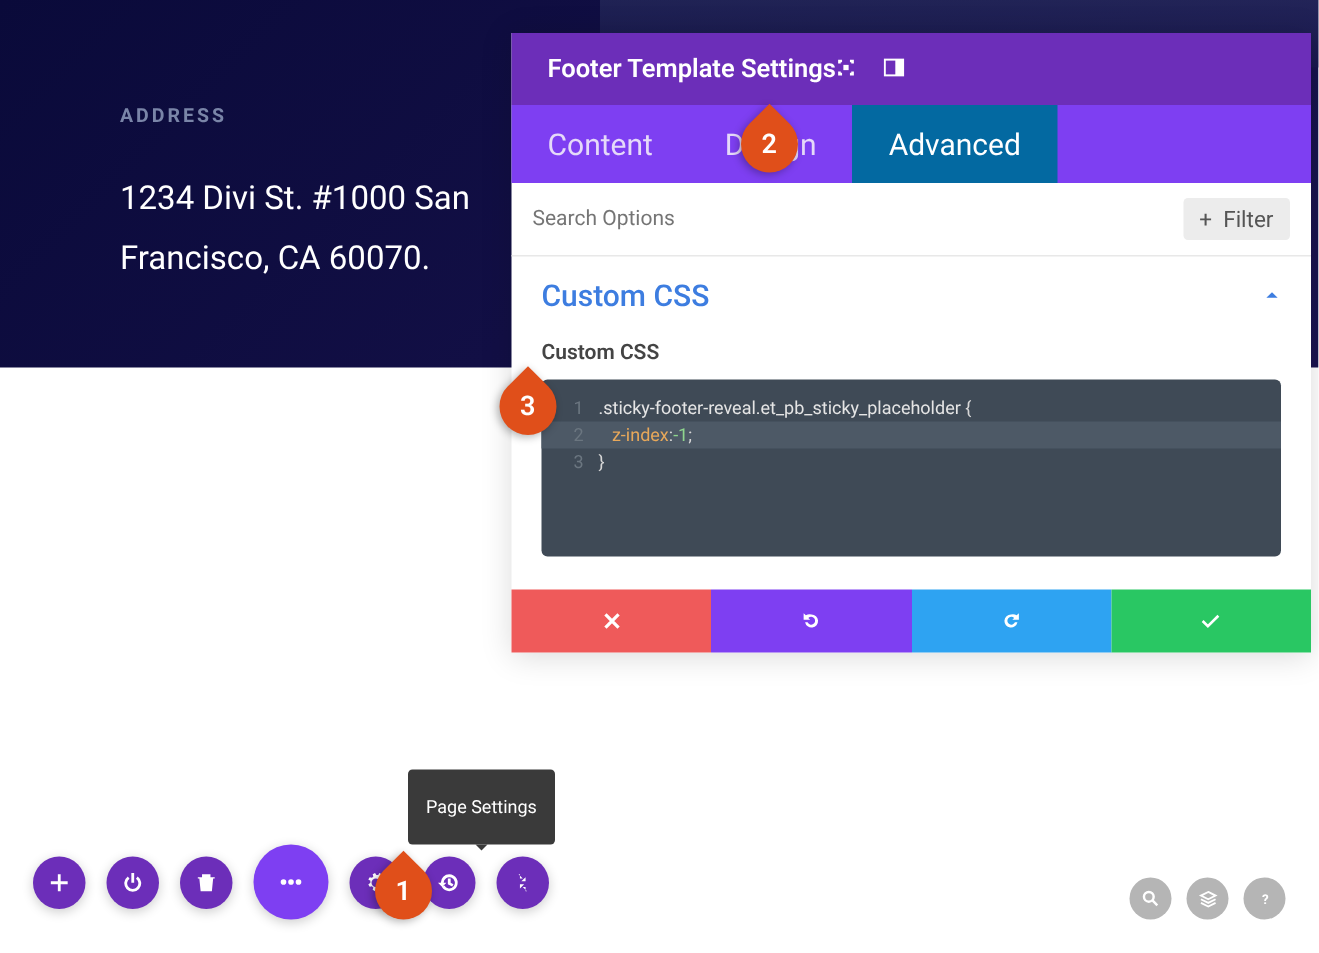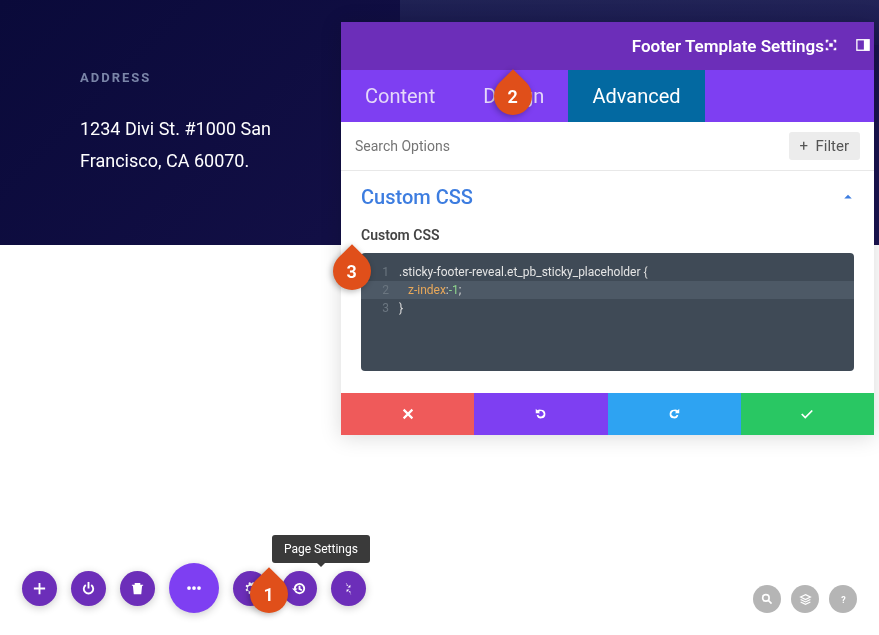--- a/index.html
+++ b/index.html
@@ -1,23 +1,23 @@
 <!DOCTYPE html>
 <html><head>
 <meta charset="utf-8">
 <style>
 *{margin:0;padding:0;box-sizing:border-box;font-family:-apple-system,BlinkMacSystemFont,"Segoe UI",Roboto,sans-serif}
 body{width:879px;height:635px;background:#fff;position:relative;overflow:hidden}
 .dark-band{position:absolute;top:0;left:0;width:100%;height:245px;background:linear-gradient(135deg,#0a0a3a 0%,#1a1450 100%);z-index:1}
 .address-block{position:absolute;top:70px;left:80px;z-index:2}
 .addr-label{color:#7a85a8;font-size:13px;font-weight:700;letter-spacing:2px;margin-bottom:28px}
-.addr-text{color:#fff;font-size:18px;line-height:1.8;font-weight:400}
+.addr-text{color:#fff;font-size:22px;line-height:1.8;font-weight:400}
 .hero-trace{position:absolute;top:0;left:400px;width:480px;height:45px;background:linear-gradient(180deg,#2a3060 0%,#1a1a50 100%);opacity:.6;z-index:2}
 .panel{position:absolute;top:22px;left:341px;width:533px;background:#fff;z-index:10;box-shadow:0 2px 20px rgba(0,0,0,.15)}
-.panel-head{background:#6c2eb9;padding:14px 4px;display:flex;align-items:center;justify-content:flex-end}
+.panel-head{background:#6c2eb9;padding:14px 24px;display:flex;align-items:center;justify-content:flex-start}
 .panel-title{color:#fff;font-size:17px;font-weight:600}
 .panel-icons{display:flex;gap:18px}
 .panel-icons svg{fill:#fff;width:14px;height:14px;cursor:pointer}
 .tabs{background:#7e3ff2;display:flex}
 .tab{padding:14px 24px;color:#e5d9f9;font-size:20px;cursor:pointer}
 .tab.active{background:#0369a1;color:#fff}
 .search-row{display:flex;align-items:center;padding:10px 14px;border-bottom:1px solid #e8e8e8}
 .search-inp{flex:1;border:none;outline:none;font-size:14px;color:#999;background:transparent}
 .filter-btn{background:#ececec;border:none;padding:5px 11px;font-size:15px;color:#555;border-radius:3px;cursor:pointer}
 .section{padding:14px 20px}
@@ -44,21 +44,21 @@
 .b-save{background:#29c763}
 .bottom-bar{position:absolute;bottom:0;left:0;width:100%;height:80px;z-index:5}
 .bb-left{position:absolute;left:22px;bottom:22px;display:flex;align-items:center;gap:14px}
 .rbtn{width:35px;height:35px;border-radius:50%;background:#6c2eb9;display:flex;align-items:center;justify-content:center;cursor:pointer;box-shadow:0 2px 8px rgba(0,0,0,.2)}
 .rbtn svg{width:15px;height:15px;fill:#fff}
 .rbtn.big{width:50px;height:50px;background:#7e3ff2}
 .rbtn.big svg{width:20px;height:20px}
 .bb-right{position:absolute;right:22px;bottom:22px;display:flex;gap:10px}
 .sbtn{width:28px;height:28px;border-radius:50%;background:#b5b5b5;display:flex;align-items:center;justify-content:center;cursor:pointer}
 .sbtn svg{width:13px;height:13px;fill:#fff}
-.tooltip{position:absolute;bottom:72px;left:272px;background:#3a3a3a;color:#fff;padding:7px 12px;font-size:12px;border-radius:3px;white-space:nowrap}
+.tooltip{position:absolute;bottom:72px;left:272px;background:#3a3a3a;color:#fff;padding:18px 12px;font-size:12px;border-radius:3px;white-space:nowrap}
 .tooltip:after{content:"";position:absolute;top:100%;left:50%;margin-left:-4px;border:4px solid transparent;border-top-color:#3a3a3a}
 .marker{position:absolute;z-index:50;display:flex;align-items:center}
 .marker-shape{width:38px;height:38px;background:#e04f1a;border-radius:50% 50% 50% 0;transform:rotate(-45deg);display:flex;align-items:center;justify-content:center;box-shadow:0 2px 6px rgba(0,0,0,.3)}
 .marker-num{transform:rotate(45deg);color:#fff;font-size:18px;font-weight:600}
 .m1{bottom:22px;left:250px}
 .m1 .marker-shape{border-radius:0 50% 50% 50%;transform:rotate(45deg)}
 .m1 .marker-num{transform:rotate(-45deg)}
 .m2{top:77px;left:494px}
 .m2 .marker-shape{border-radius:0 50% 50% 50%;transform:rotate(45deg)}
 .m2 .marker-num{transform:rotate(-45deg)}

